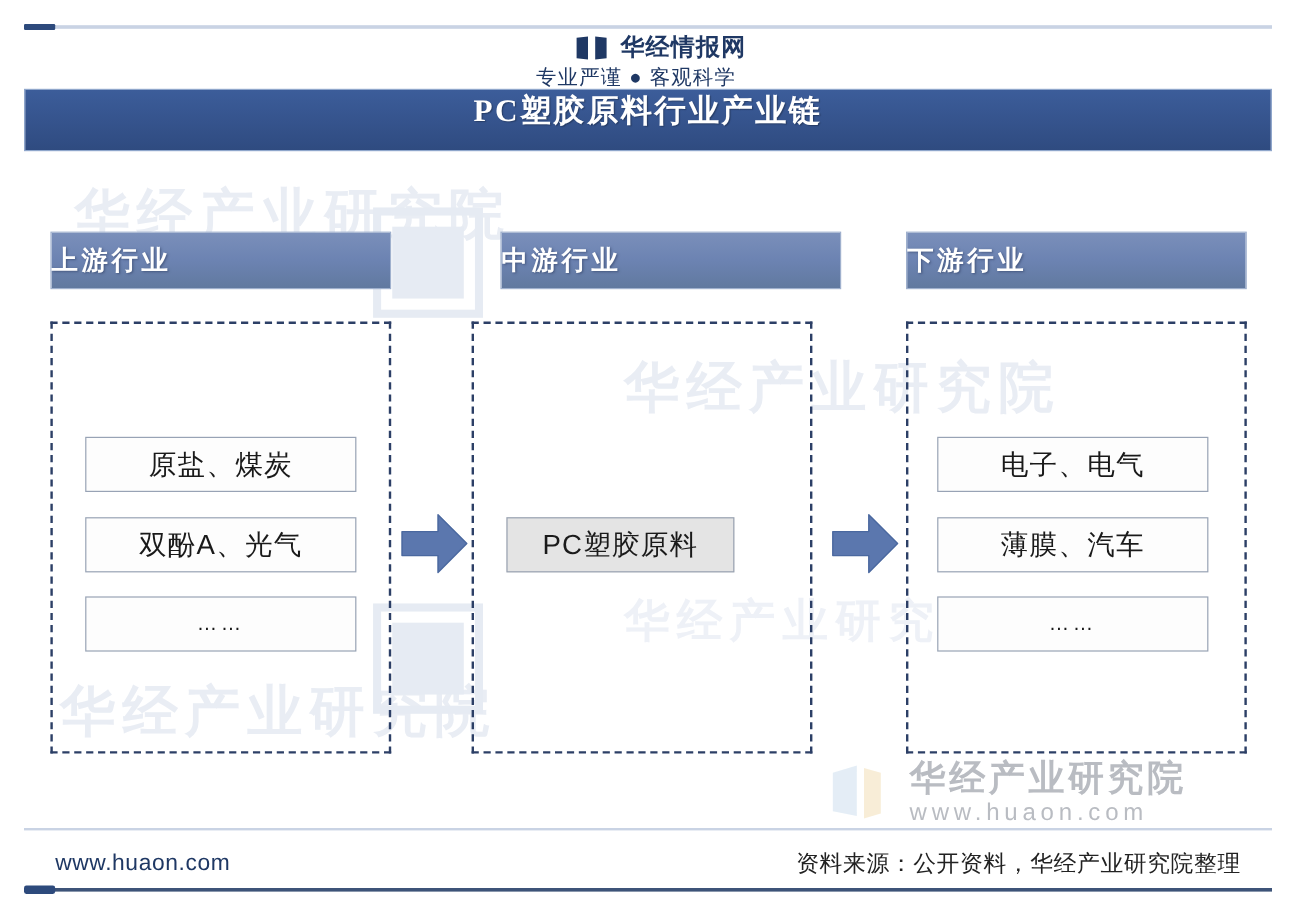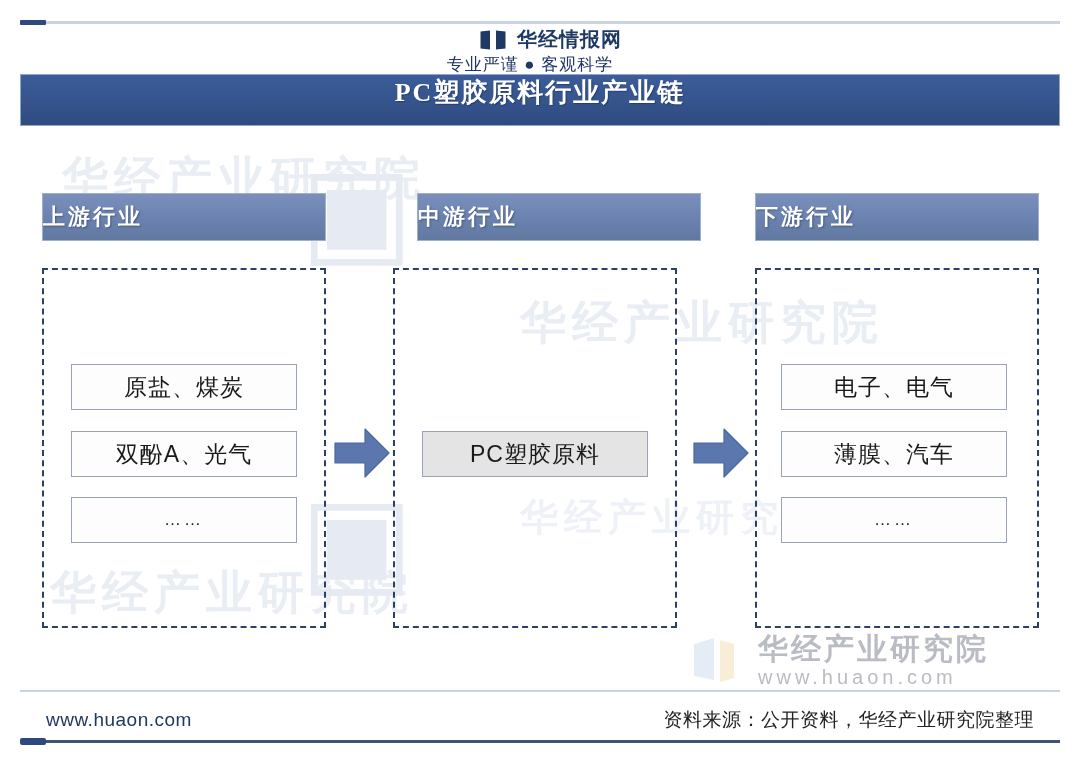--- a/index.html
+++ b/index.html
@@ -175,21 +175,21 @@
     color: #1a1a1a;
     letter-spacing: 1px;
   }
   .node-text.dots { letter-spacing: 3px; font-size: 17px; }
 
   .node.l1 { left: 71px;  top: 364px; width: 226px; }
   .node.l2 { left: 71px;  top: 431px; width: 226px; }
   .node.l3 { left: 71px;  top: 497px; width: 226px; }
 
   .node.m1 {
-    left: 422px; top: 431px; width: 226px;
+    left: 422px; top: 431px; width: 190px;
     background: #e4e4e4;
     border: 1px solid #9aa3b2;
   }
 
   .node.r1 { left: 781px; top: 364px; width: 226px; }
   .node.r2 { left: 781px; top: 431px; width: 226px; }
   .node.r3 { left: 781px; top: 497px; width: 226px; }
 
   
   .arrow {

